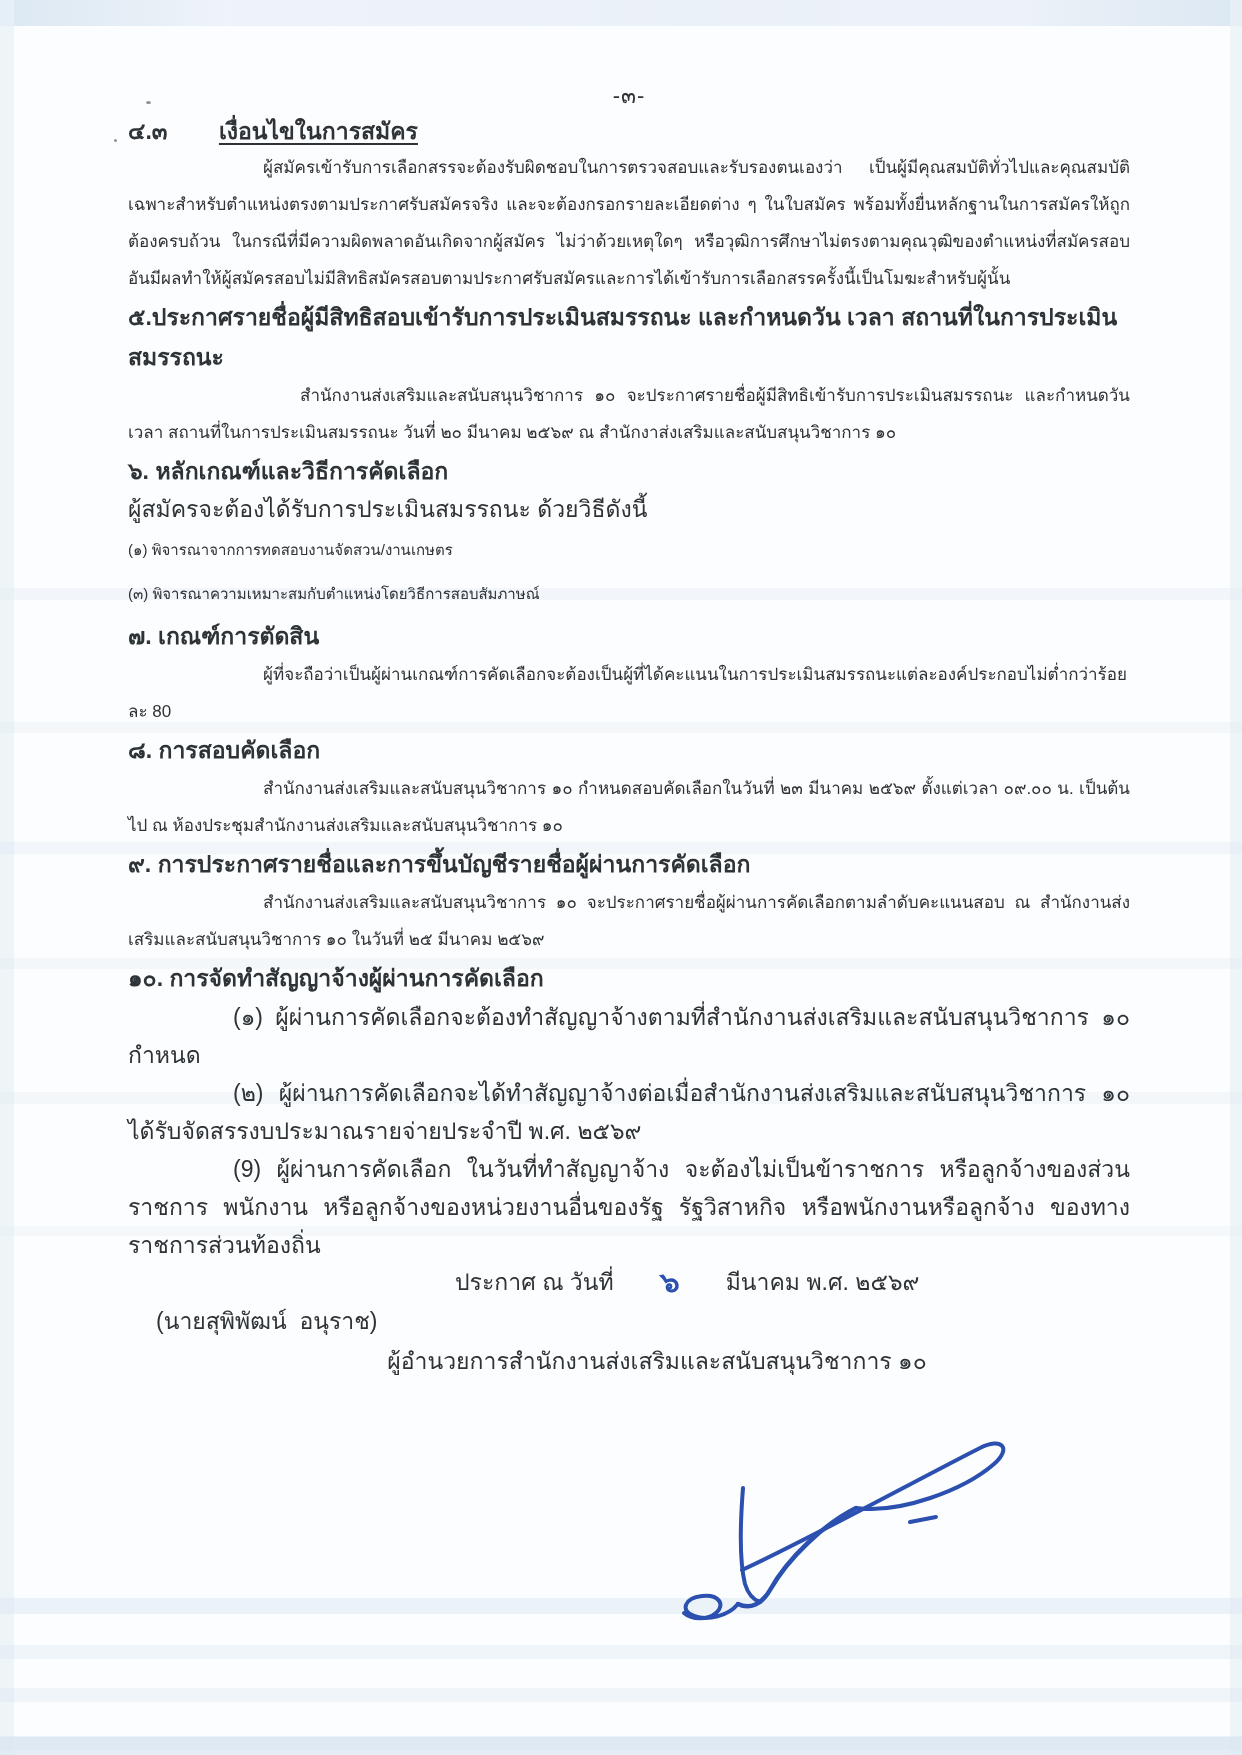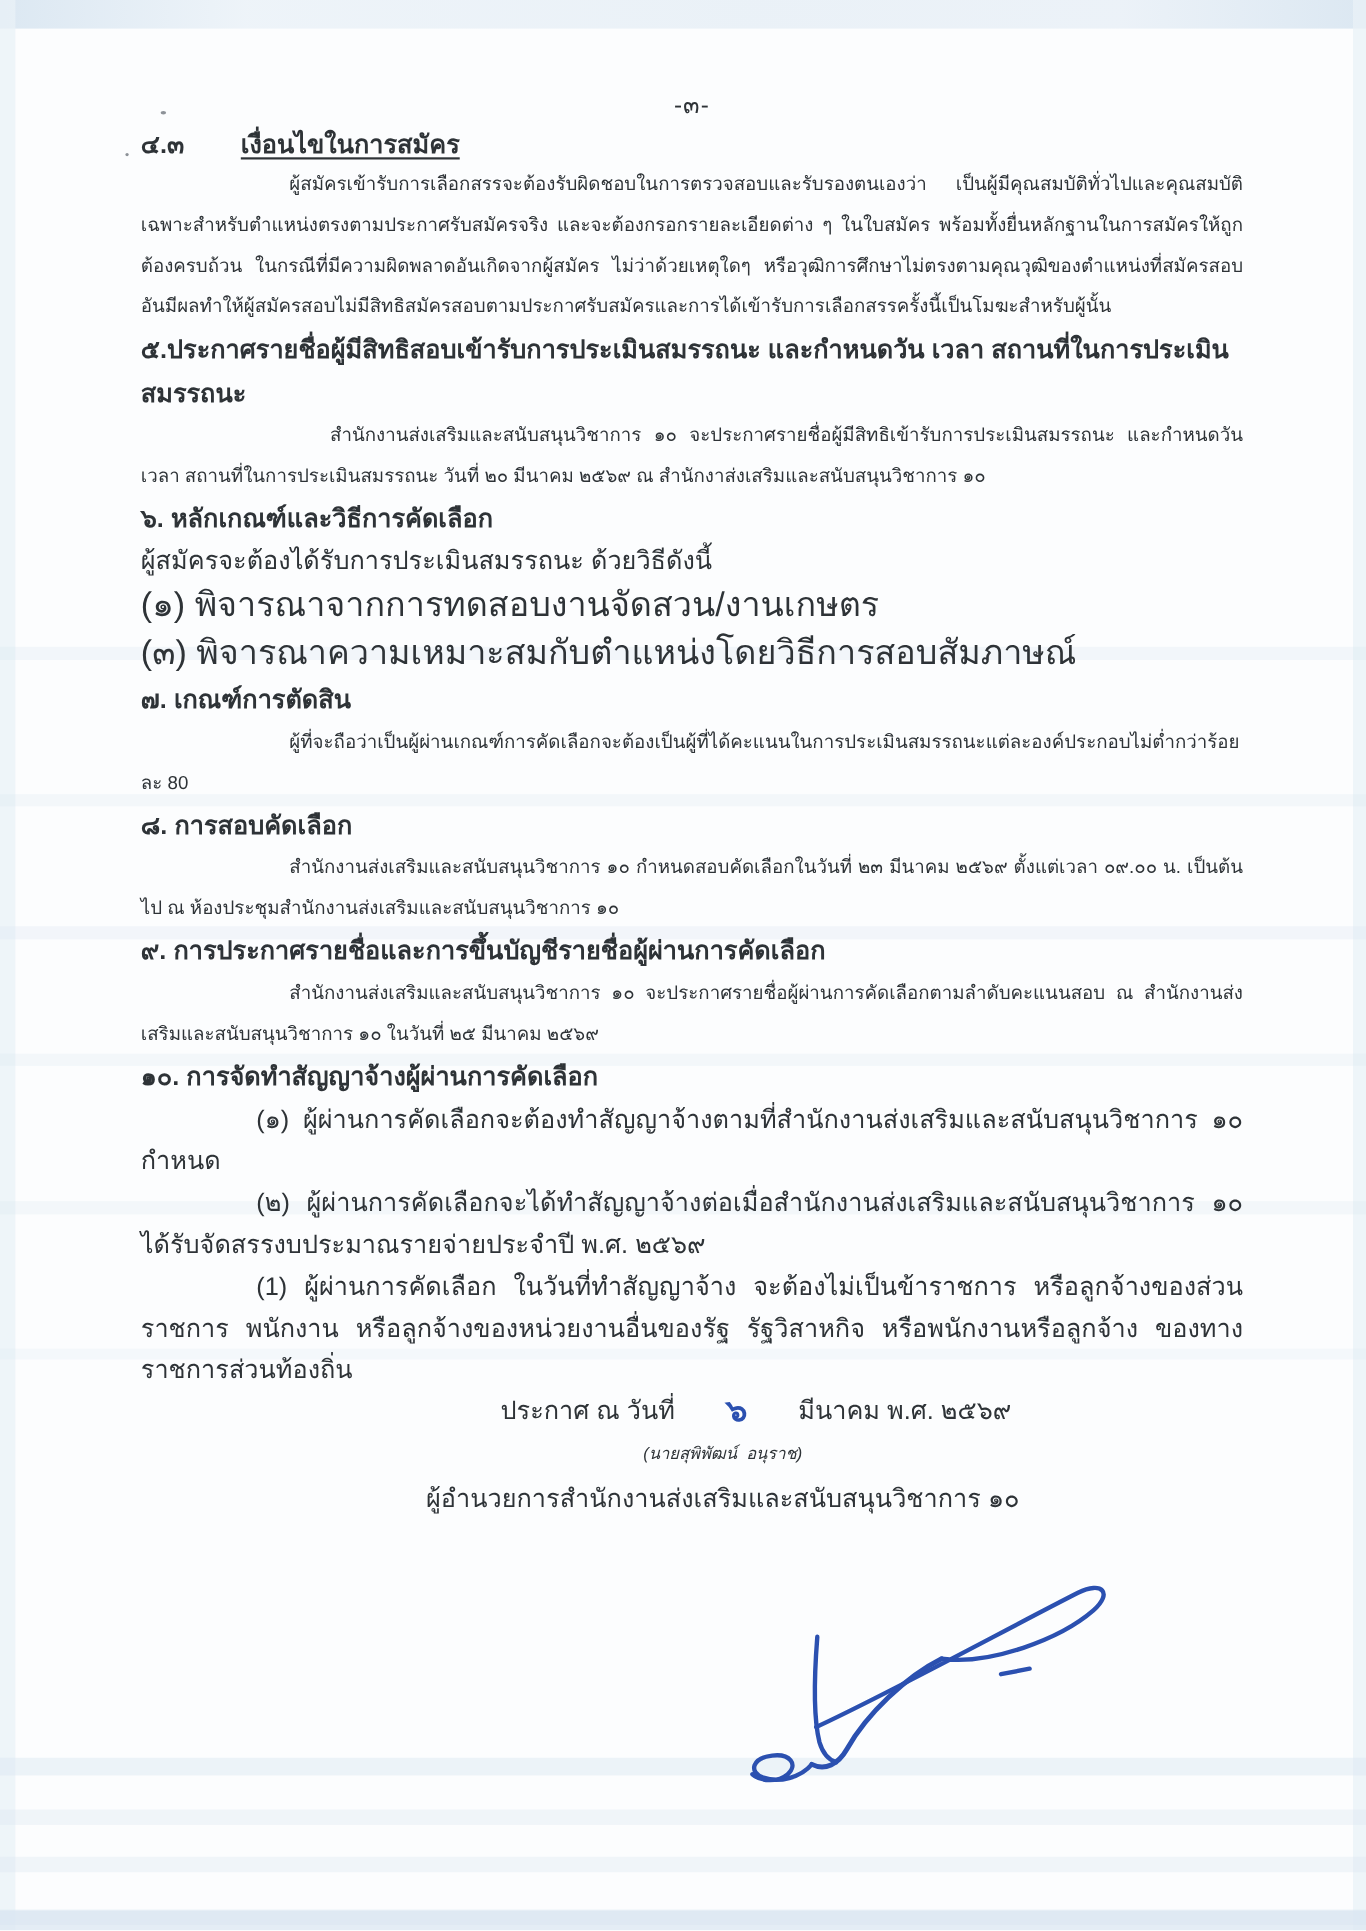--- a/index.html
+++ b/index.html
@@ -21,29 +21,29 @@
   
   .content{position:absolute;left:128px;top:0;width:1002px;z-index:2;}
   .content p{margin:0;}
   .pagenum{padding-top:78px;text-align:center;font-size:22px;letter-spacing:1px;}
   .sec43-head{margin:34px 0 0 127px;font-size:23px;font-weight:700;}
   .sec43-head .ul{text-decoration:underline;text-underline-offset:4px;margin-left:45px;}
   .body-par{font-size:17px;line-height:37px;text-align:justify;text-indent:135px;margin-top:8px;}
   .body-par.deep{text-indent:172px;}
   .sec-head{margin-top:20px;font-size:23px;font-weight:700;line-height:40px;}
   .intro-line{margin-left:32px;font-size:23px;line-height:37px;}
-  .list-item{margin-left:102px;font-size:31px;line-height:44px;}
+  .list-item{margin-left:102px;font-size:15px;line-height:44px;}
   .num-par{font-size:23px;line-height:38px;text-align:justify;text-indent:105px;margin-top:2px;}
   
   .issue-line{margin-top:16px;font-size:23px;line-height:37px;}
   .issue-prefix{margin-left:327px;}
   .issue-day{display:inline-block;width:112px;text-align:center;
     color:#2b50b0;font-size:29px;font-weight:700;transform:rotate(-8deg);vertical-align:-2px;}
-  .sign-name{margin-top:98px;text-align:center;font-size:15px;line-height:40px;
-    transform:translateX(28px);white-space:pre-wrap;font-style:italic;}
+  .sign-name{margin-top:98px;text-align:left;font-size:23px;line-height:40px;
+    transform:translateX(28px);white-space:pre-wrap;}
   .sign-title{text-align:center;font-size:23px;line-height:40px;transform:translateX(28px);}
   .signature-svg{position:absolute;left:592px;top:1418px;z-index:3;pointer-events:none;}
 </style>
 </head>
 <body>
 
 <div class="page">
 
   <div class="scan-layer">
     <div class="edge-top"></div>
@@ -83,21 +83,21 @@
 
     <p class="sec-head">๘. การสอบคัดเลือก</p>
     <p class="body-par">สำนักงานส่งเสริมและสนับสนุนวิชาการ ๑๐ กำหนดสอบคัดเลือกในวันที่ ๒๓ มีนาคม ๒๕๖๙ ตั้งแต่เวลา ๐๙.๐๐ น. เป็นต้นไป ณ ห้องประชุมสำนักงานส่งเสริมและสนับสนุนวิชาการ ๑๐</p>
 
     <p class="sec-head">๙. การประกาศรายชื่อและการขึ้นบัญชีรายชื่อผู้ผ่านการคัดเลือก</p>
     <p class="body-par">สำนักงานส่งเสริมและสนับสนุนวิชาการ ๑๐ จะประกาศรายชื่อผู้ผ่านการคัดเลือกตามลำดับคะแนนสอบ ณ สำนักงานส่งเสริมและสนับสนุนวิชาการ ๑๐ ในวันที่ ๒๕ มีนาคม ๒๕๖๙</p>
 
     <p class="sec-head">๑๐. การจัดทำสัญญาจ้างผู้ผ่านการคัดเลือก</p>
     <p class="num-par">(๑) ผู้ผ่านการคัดเลือกจะต้องทำสัญญาจ้างตามที่สำนักงานส่งเสริมและสนับสนุนวิชาการ ๑๐ กำหนด</p>
     <p class="num-par">(๒) ผู้ผ่านการคัดเลือกจะได้ทำสัญญาจ้างต่อเมื่อสำนักงานส่งเสริมและสนับสนุนวิชาการ ๑๐ ได้รับจัดสรรงบประมาณรายจ่ายประจำปี พ.ศ. ๒๕๖๙</p>
-    <p class="num-par">(1) ผู้ผ่านการคัดเลือก ในวันที่ทำสัญญาจ้าง จะต้องไม่เป็นข้าราชการ หรือลูกจ้างของส่วนราชการ พนักงาน หรือลูกจ้างของหน่วยงานอื่นของรัฐ รัฐวิสาหกิจ หรือพนักงานหรือลูกจ้าง ของทางราชการส่วนท้องถิ่น</p>
+    <p class="num-par">(9) ผู้ผ่านการคัดเลือก ในวันที่ทำสัญญาจ้าง จะต้องไม่เป็นข้าราชการ หรือลูกจ้างของส่วนราชการ พนักงาน หรือลูกจ้างของหน่วยงานอื่นของรัฐ รัฐวิสาหกิจ หรือพนักงานหรือลูกจ้าง ของทางราชการส่วนท้องถิ่น</p>
 
     <p class="issue-line"><span class="issue-prefix">ประกาศ ณ วันที่</span><span class="issue-day">๖</span><span>มีนาคม พ.ศ. ๒๕๖๙</span></p>
 
     <p class="sign-name">(นายสุพิพัฒน์  อนุราช)</p>
     <p class="sign-title">ผู้อำนวยการสำนักงานส่งเสริมและสนับสนุนวิชาการ ๑๐</p>
   </div>
 
   <svg class="signature-svg" width="430" height="215" viewBox="0 0 430 215">
     <g fill="none" stroke="#2b50b0" stroke-linecap="round" stroke-linejoin="round">
 

